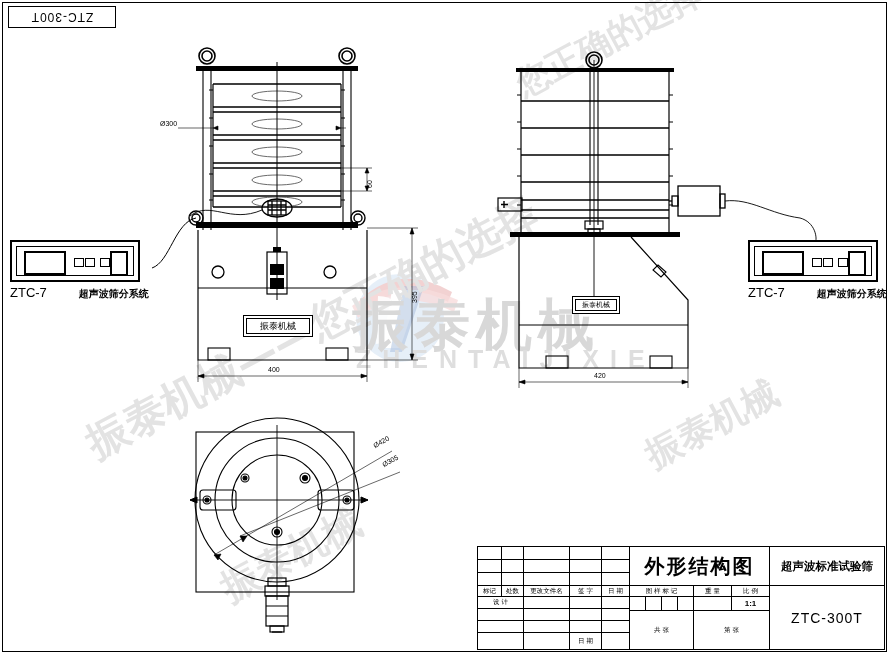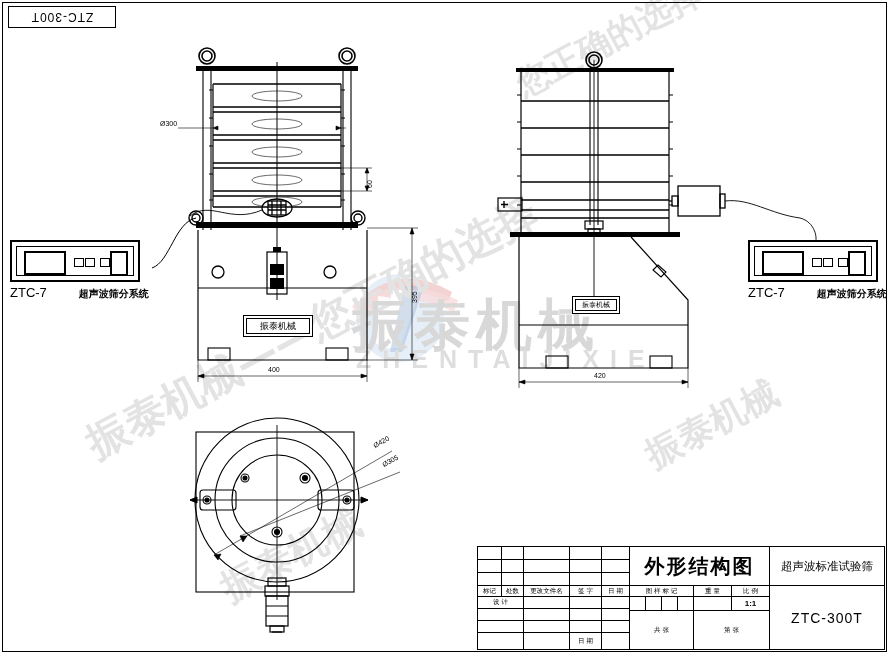--- a/index.html
+++ b/index.html
@@ -73,21 +73,21 @@
   .tb-cell:last-child{border-right:none;}
   .tb-row:last-child .tb-cell{border-bottom:none;}
 
   .tb-title{flex:1;display:flex;align-items:center;justify-content:center;
       font-size:20px;font-weight:bold;color:#000;letter-spacing:2px;
       border-bottom:.8px solid #000;font-family:"DejaVu Sans","Liberation Sans",sans-serif;}
   .tb-company{height:34px;display:flex;align-items:center;justify-content:center;
       font-size:12.5px;font-weight:bold;border-bottom:1.2px solid #000;
       letter-spacing:0px;}
   .tb-product{height:38px;display:flex;align-items:center;justify-content:center;
-      font-size:11.5px;font-weight:normal;border-bottom:1.2px solid #000;}
+      font-size:11.5px;font-weight:bold;border-bottom:1.2px solid #000;}
   .tb-model{flex:1;display:flex;align-items:center;justify-content:center;
       font-size:14px;color:#000;letter-spacing:1px;}
   .scale-v{font-size:8px;font-weight:bold;}
 </style>
 </head>
 <body>
 
 <div id="sheet">
 
   <svg class="layer" viewBox="0 0 891 656">

